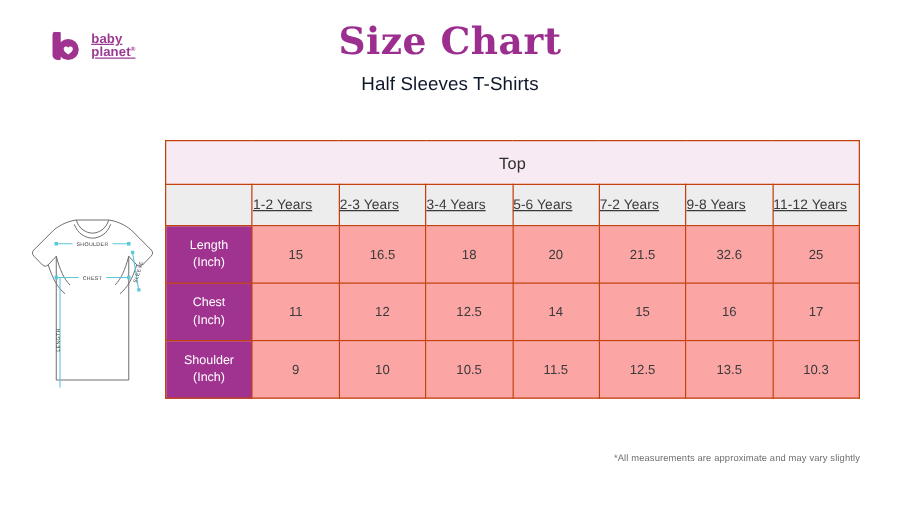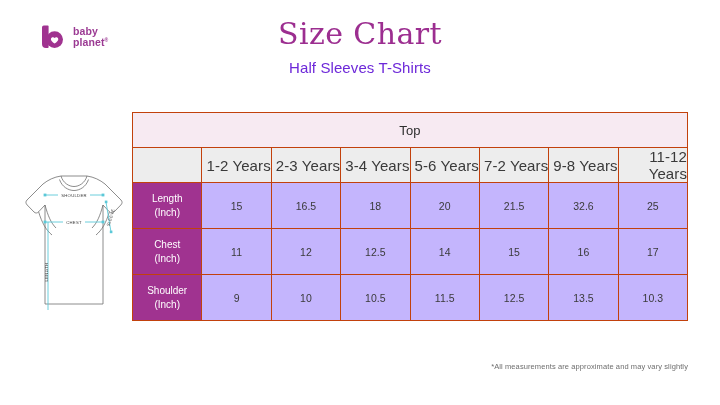--- a/index.html
+++ b/index.html
@@ -35,44 +35,45 @@
     width: 26px;
     height: 26px;
     flex: none;
   }
   #logo-text {
     line-height: 1.05;
     color: #9B3A93;
     font-size: 10.5px;
     font-weight: bold;
     letter-spacing: .1px;
+    text-decoration: underline;
   }
   #logo-text .tm {
     font-size: 5px;
     vertical-align: super;
   }
 
   #title-block {
     position: absolute;
     left: 0;
     top: 16px;
     width: 720px;
     text-align: center;
   }
   #title {
     font-family: "DejaVu Serif", "Liberation Serif", serif;
     font-size: 30px;
-    font-weight: normal;
+    font-weight: bold;
     color: #9C2E90;
     letter-spacing: .4px;
     margin: 0;
   }
   #subtitle {
     font-size: 15px;
-    color: #6d28d9;
+    color: #0f172a;
     margin-top: 8px;
     letter-spacing: .1px;
   }
 
   
   #shirt-figure {
     position: absolute;
     left: 18px;
     top: 162px;
     width: 112px;
@@ -101,36 +102,37 @@
     color: #2E2E2E;
     letter-spacing: .2px;
   }
   .corner-cell {
     background: #EDEDED;
     width: 74px;
   }
   .age-cell {
     background: #EDEDED;
     height: 32px;
-    text-align: right;
-    font-size: 15px;
+    text-align: left;
+    font-size: 11px;
     color: #3A3A3A;
     letter-spacing: .1px;
+    text-decoration: underline;
   }
   .row-label {
     background: #A03390;
     color: #ffffff;
     width: 74px;
     text-align: center;
     font-size: 10px;
     line-height: 1.35;
     padding: 4px 2px;
   }
   .data-cell {
-    background: #c4b5fd;
+    background: #fca5a5;
     height: 45px;
     text-align: center;
     font-size: 10.5px;
     color: #3A3A3A;
   }
 
   
   #footnote {
     position: absolute;
     right: 32px;

